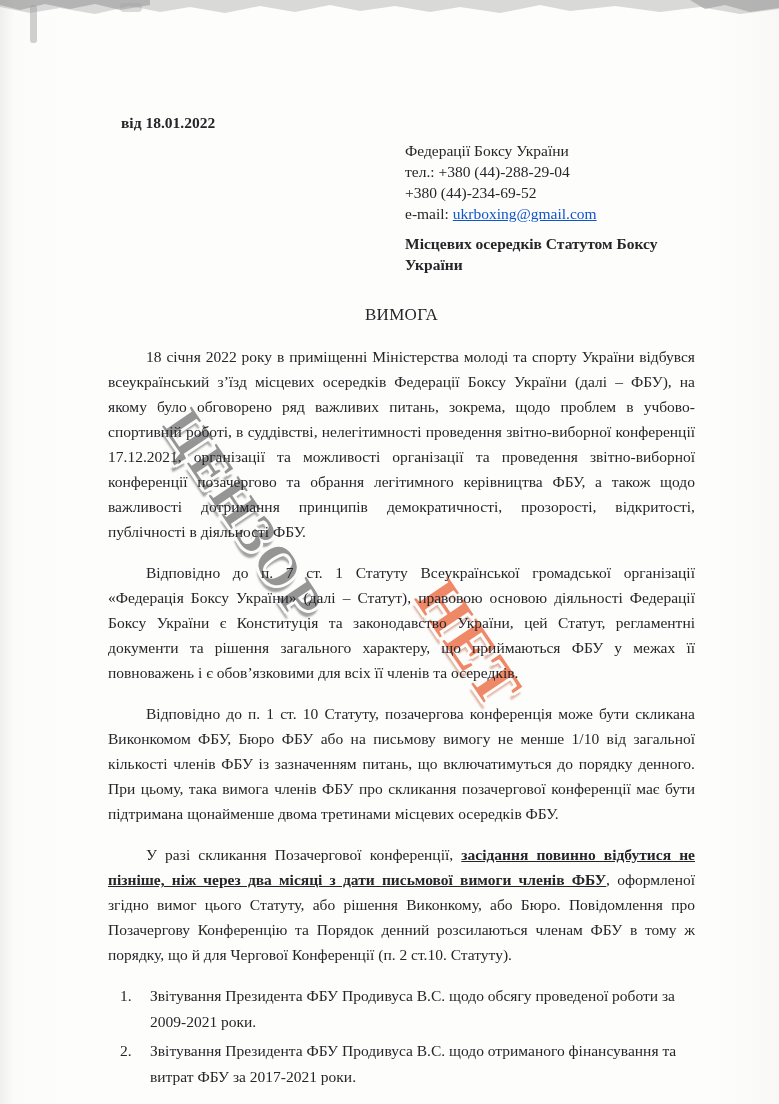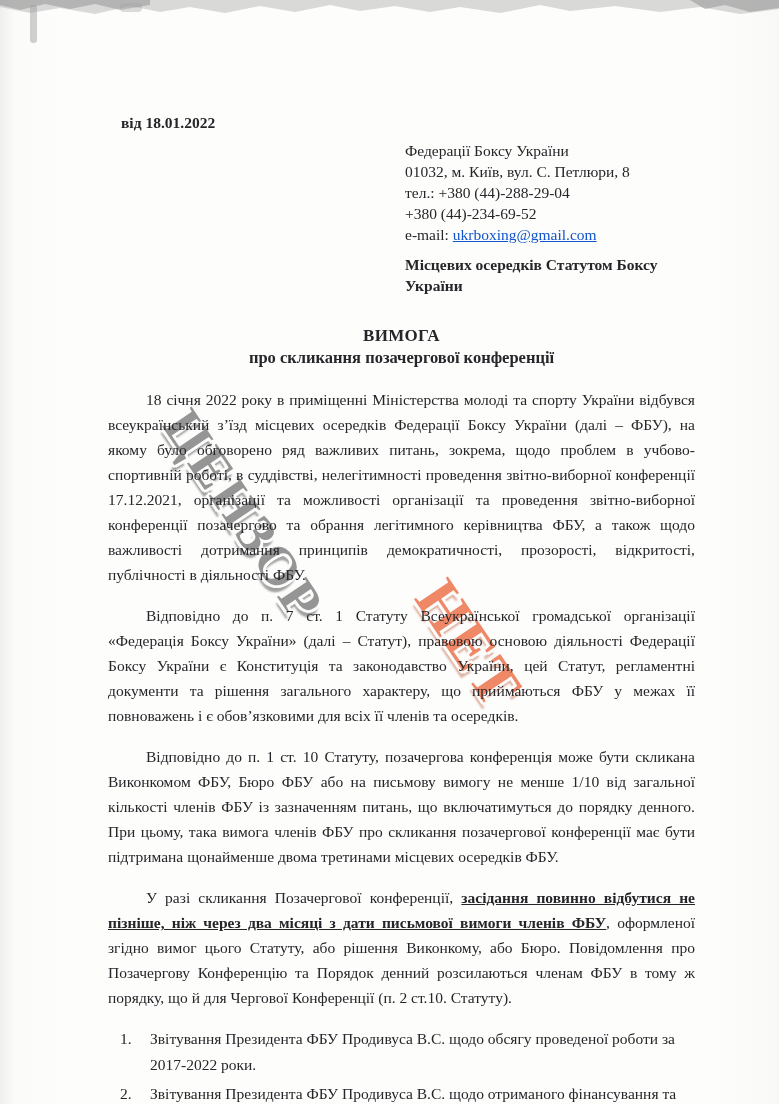--- a/index.html
+++ b/index.html
@@ -18,21 +18,21 @@
   .content{
     position:absolute;top:0;left:0;right:0;
     padding:110px 68px 0 92px;
     font-size:15.5px;line-height:25px;
   }
   .date-line{font-weight:bold;margin-left:29px;font-size:15.5px;}
   .address-block{margin-left:313px;margin-top:5px;width:285px;line-height:21px;}
   .org-name{font-weight:normal;}
   .email-link{color:#1155cc;text-decoration:underline;cursor:pointer;}
   .addressee{font-weight:bold;margin-top:9px;line-height:21px;width:275px;}
-  .title-block{text-align:center;margin-top:29px;margin-bottom:18px;font-weight:bold;line-height:22px;}
+  .title-block{text-align:center;margin-top:29px;margin-bottom:18px;font-weight:normal;line-height:22px;}
   .title-main{font-size:17px;letter-spacing:.3px;}
   .title-sub{font-size:16.5px;}
   .para{margin:16px;text-align:justify;text-indent:38px;}
   .bold-underline{font-weight:bold;text-decoration:underline;}
   .demand-intro{margin-top:22px;}
   .agenda{margin:13px 0 0 28px;}
   .agenda-item{display:flex;line-height:26px;margin-bottom:3px;}
   .agenda-num{width:30px;flex:0 0 30px;}
   .agenda-text{flex:1;padding-right:30px;}
   
@@ -82,42 +82,40 @@
 
   <div class="wm wm-gray">ЦЕНЗОР</div>
   <div class="wm wm-orange">НЕТ</div>
 
   <div class="content">
 
     <div class="date-line">від 18.01.2022</div>
 
     <div class="address-block">
       <div class="org-name">Федерації Боксу України</div>
-      <div>01032, м. Київ, вул. С. Петлюри, 8</div>
       <div>тел.: +380 (44)-288-29-04</div>
       <div>+380 (44)-234-69-52</div>
       <div><span>e-mail: </span><a class="email-link">ukrboxing@gmail.com</a></div>
       <div class="addressee">Місцевих осередків Статутом Боксу України</div>
     </div>
 
     <div class="title-block">
       <div class="title-main">ВИМОГА</div>
-      <div class="title-sub">про скликання позачергової конференції</div>
     </div>
 
     <p class="para">18 січня 2022 року в приміщенні Міністерства молоді та спорту України відбувся всеукраїнський з’їзд місцевих осередків Федерації Боксу України (далі – ФБУ), на якому було обговорено ряд важливих питань, зокрема, щодо проблем в учбово-спортивній роботі, в суддівстві, нелегітимності проведення звітно-виборної конференції 17.12.2021, організації та можливості організації та проведення звітно-виборної конференції позачергово та обрання легітимного керівництва ФБУ, а також щодо важливості дотримання принципів демократичності, прозорості, відкритості, публічності в діяльності ФБУ.</p>
     <p class="para">Відповідно до п. 7 ст. 1 Статуту Всеукраїнської громадської організації «Федерація Боксу України» (далі – Статут), правовою основою діяльності Федерації Боксу України є Конституція та законодавство України, цей Статут, регламентні документи та рішення загального характеру, що приймаються ФБУ у межах її повноважень і є обов’язковими для всіх її членів та осередків.</p>
     <p class="para">Відповідно до п. 1 ст. 10 Статуту, позачергова конференція може бути скликана Виконкомом ФБУ, Бюро ФБУ або на письмову вимогу не менше 1/10 від загальної кількості членів ФБУ із зазначенням питань, що включатимуться до порядку денного. При цьому, така вимога членів ФБУ про скликання позачергової конференції має бути підтримана щонайменше двома третинами місцевих осередків ФБУ.</p>
     <p class="para"><span>У разі скликання Позачергової конференції, </span><span class="bold-underline">засідання повинно відбутися не пізніше, ніж через два місяці з дати письмової вимоги членів ФБУ</span><span>, оформленої згідно вимог цього Статуту, або рішення Виконкому, або Бюро. Повідомлення про Позачергову Конференцію та Порядок денний розсилаються членам ФБУ в тому ж порядку, що й для Чергової Конференції (п. 2 ст.10. Статуту).</span></p>
 
 
     <div class="agenda">
       <div class="agenda-item">
         <span class="agenda-num">1.</span>
-        <span class="agenda-text">Звітування Президента ФБУ Продивуса В.С. щодо обсягу проведеної роботи за 2017-2022 роки.</span>
+        <span class="agenda-text">Звітування Президента ФБУ Продивуса В.С. щодо обсягу проведеної роботи за 2009-2021 роки.</span>
       </div>
       <div class="agenda-item">
         <span class="agenda-num">2.</span>
         <span class="agenda-text">Звітування Президента ФБУ Продивуса В.С. щодо отриманого фінансування та витрат ФБУ за 2017-2021 роки.</span>
       </div>
 
     </div>
 
   </div>
 </div>

